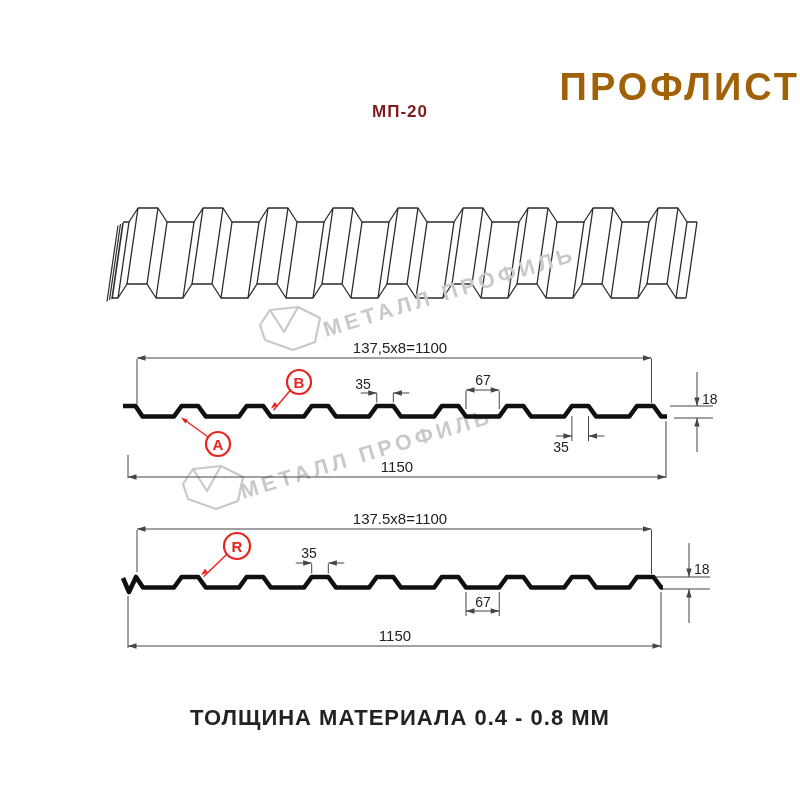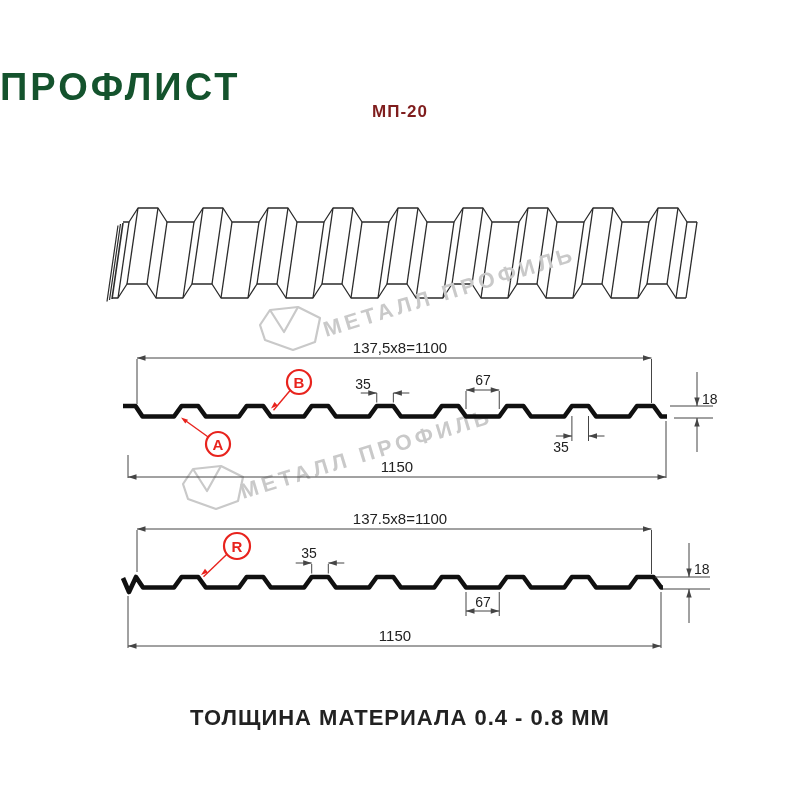--- a/index.html
+++ b/index.html
@@ -1,20 +1,20 @@
 <!DOCTYPE html>
 <html><head>
 <meta charset="utf-8">
 <style>
   html,body{margin:0;padding:0;background:#fff;}
   .stage{position:relative;width:800px;height:800px;background:#ffffff;overflow:hidden;
          font-family:"Liberation Sans",sans-serif;}
   .drawing{position:absolute;left:0;top:0;}
-  .title{position:absolute;left:0;right:0;top:66px;text-align:left;
-         font-size:38px;font-weight:700;letter-spacing:3px;color:#14532d;}
+  .title{position:absolute;left:0;right:0;top:66px;text-align:right;
+         font-size:38px;font-weight:700;letter-spacing:3px;color:#a16207;}
   .subtitle{position:absolute;left:0;right:0;top:102px;text-align:center;
          font-size:17px;font-weight:700;letter-spacing:1px;color:#7f1d1d;}
   .footer{position:absolute;left:0;right:0;top:705px;text-align:center;
          font-size:22px;font-weight:600;letter-spacing:1px;color:#222;}
 </style>
 </head>
 <body>
 
 <div class="stage">
   <svg id="drawing" class="drawing" width="800" height="800" viewBox="0 0 800 800">

